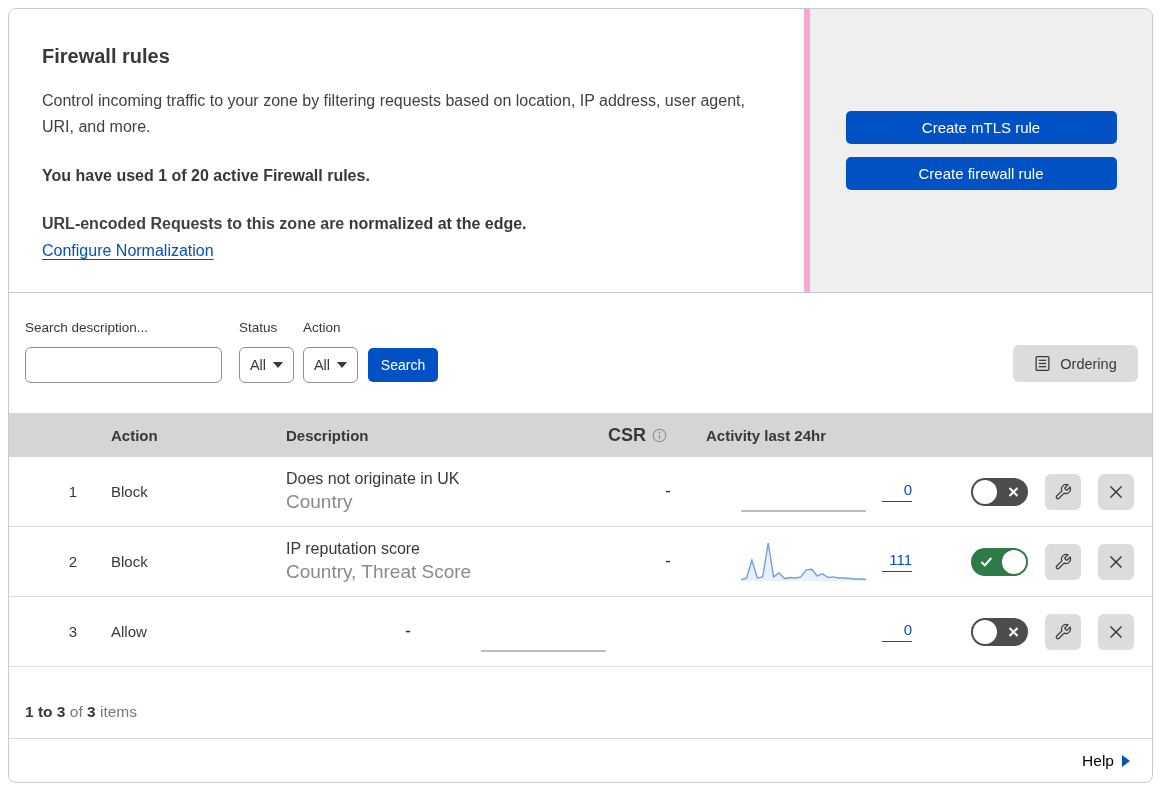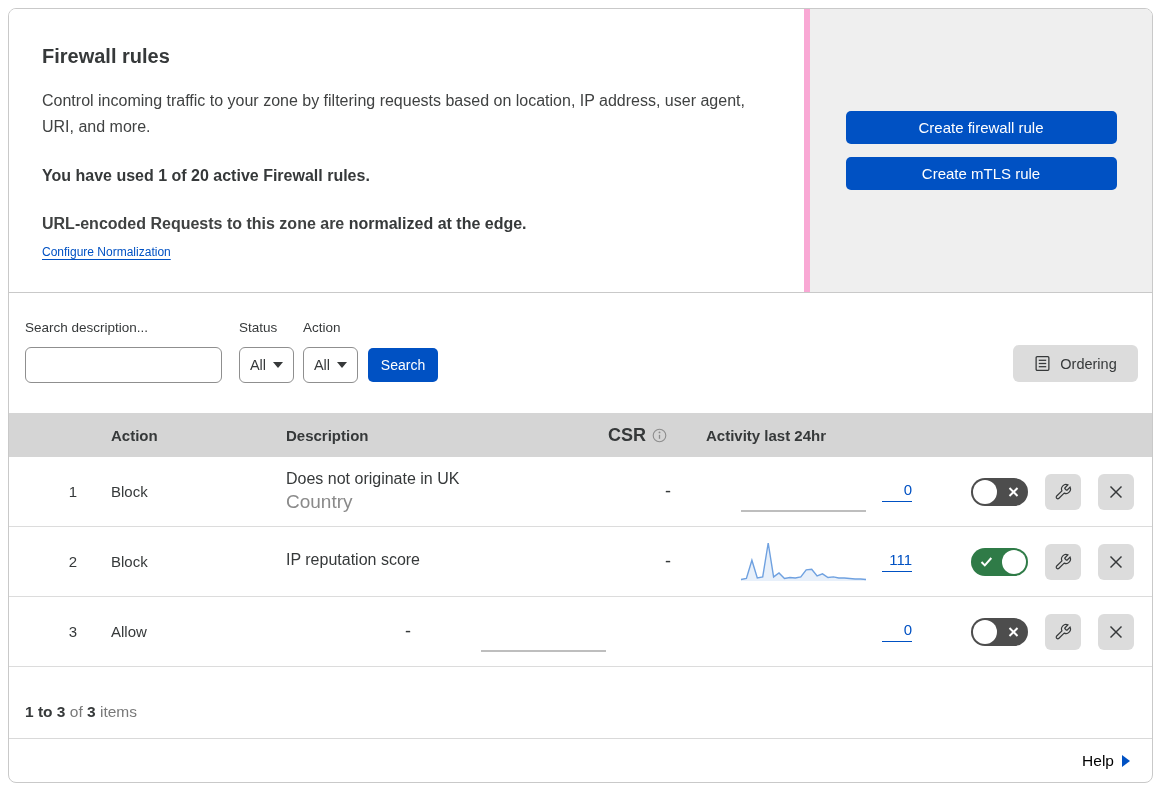--- a/index.html
+++ b/index.html
@@ -12,21 +12,21 @@
   }
 
   
   .top { display: flex; height: 284px; border-bottom: 1px solid #c9c9c9; }
   .intro { flex: 1; background: #fff; border-right: 6px solid #f9a8d4; padding: 36px 40px 0 33px; }
   .intro h1 { font-size: 20px; font-weight: bold; color: #36393a; margin-bottom: 20px; }
   .intro .desc { font-size: 16px; line-height: 26px; color: #404242; max-width: 705px; margin-bottom: 27px; }
   .intro .usage { font-size: 16px; font-weight: bold; color: #36393a; margin-bottom: 30px; }
   .intro .norm { font-size: 16px; color: #404242; margin-bottom: 9px; font-weight: bold; }
   .intro .norm b { color: #36393a; }
-  .link { color: #0051c3; text-decoration: underline; text-underline-offset: 3px; font-size: 12px; cursor: pointer; margin-top: 8px; }
+  .link { color: #0051c3; text-decoration: underline; text-underline-offset: 3px; font-size: 16px; cursor: pointer; margin-top: 8px; }
 
   .cta-panel {
     width: 342px; background: #efefef;
     display: flex; flex-direction: column; justify-content: center; align-items: center; gap: 13px;
   }
   .btn-primary {
     width: 271px; height: 33px; background: #0051c3; border: none; border-radius: 5px;
     color: #fff; font-size: 15px; font-family: inherit; cursor: pointer;
   }
 
@@ -122,22 +122,22 @@
 
   <div class="top">
     <div class="intro">
       <h1>Firewall rules</h1>
       <p class="desc">Control incoming traffic to your zone by filtering requests based on location, IP address, user agent, URI, and more.</p>
       <p class="usage">You have used 1 of 20 active Firewall rules.</p>
       <p class="norm"><span>URL-encoded Requests to this zone are </span><b>normalized at the edge.</b></p>
       <a class="link">Configure Normalization</a>
     </div>
     <div class="cta-panel">
+      <button class="btn-primary">Create mTLS rule</button>
       <button class="btn-primary">Create firewall rule</button>
-      <button class="btn-primary">Create mTLS rule</button>
     </div>
   </div>
 
   <div class="filterbar">
     <span class="flabel lbl-search">Search description...</span>
     <span class="flabel lbl-status">Status</span>
     <span class="flabel lbl-action">Action</span>
 
     <div class="search-box">
       <svg width="15" height="15" viewBox="0 0 16 16">
@@ -222,20 +222,21 @@
             </svg>
         </button>
       </div>
     </div>
 
     <div class="trow">
       <div class="col-num">2</div>
       <div class="col-action">Block</div>
       <div class="col-desc">
         <div class="desc-main">IP reputation score</div>
+        <div class="desc-sub">Country, Threat Score</div>
       </div>
       <div class="col-csr">-</div>
       <div class="col-activity">
         <svg class="spark spark-active" viewBox="0 0 125 40">
             <polygon points="0.0,37.5 5.4,36.5 10.9,18.2 16.3,36.0 21.7,34.9 27.2,1.0 32.6,34.9 38.0,30.9 43.5,36.5 48.9,35.5 54.3,36.0 59.8,34.9 65.2,27.9 70.7,27.3 76.1,33.9 81.5,31.9 87.0,35.5 92.4,34.9 97.8,36.0 103.3,36.0 108.7,36.5 114.1,37.0 119.6,37.0 125.0,37.5 125,39 0,39"></polygon>
             <polyline points="0.0,37.5 5.4,36.5 10.9,18.2 16.3,36.0 21.7,34.9 27.2,1.0 32.6,34.9 38.0,30.9 43.5,36.5 48.9,35.5 54.3,36.0 59.8,34.9 65.2,27.9 70.7,27.3 76.1,33.9 81.5,31.9 87.0,35.5 92.4,34.9 97.8,36.0 103.3,36.0 108.7,36.5 114.1,37.0 119.6,37.0 125.0,37.5"></polyline>
           </svg>
         <a class="count">111</a>
       </div>
       <div class="col-controls">

